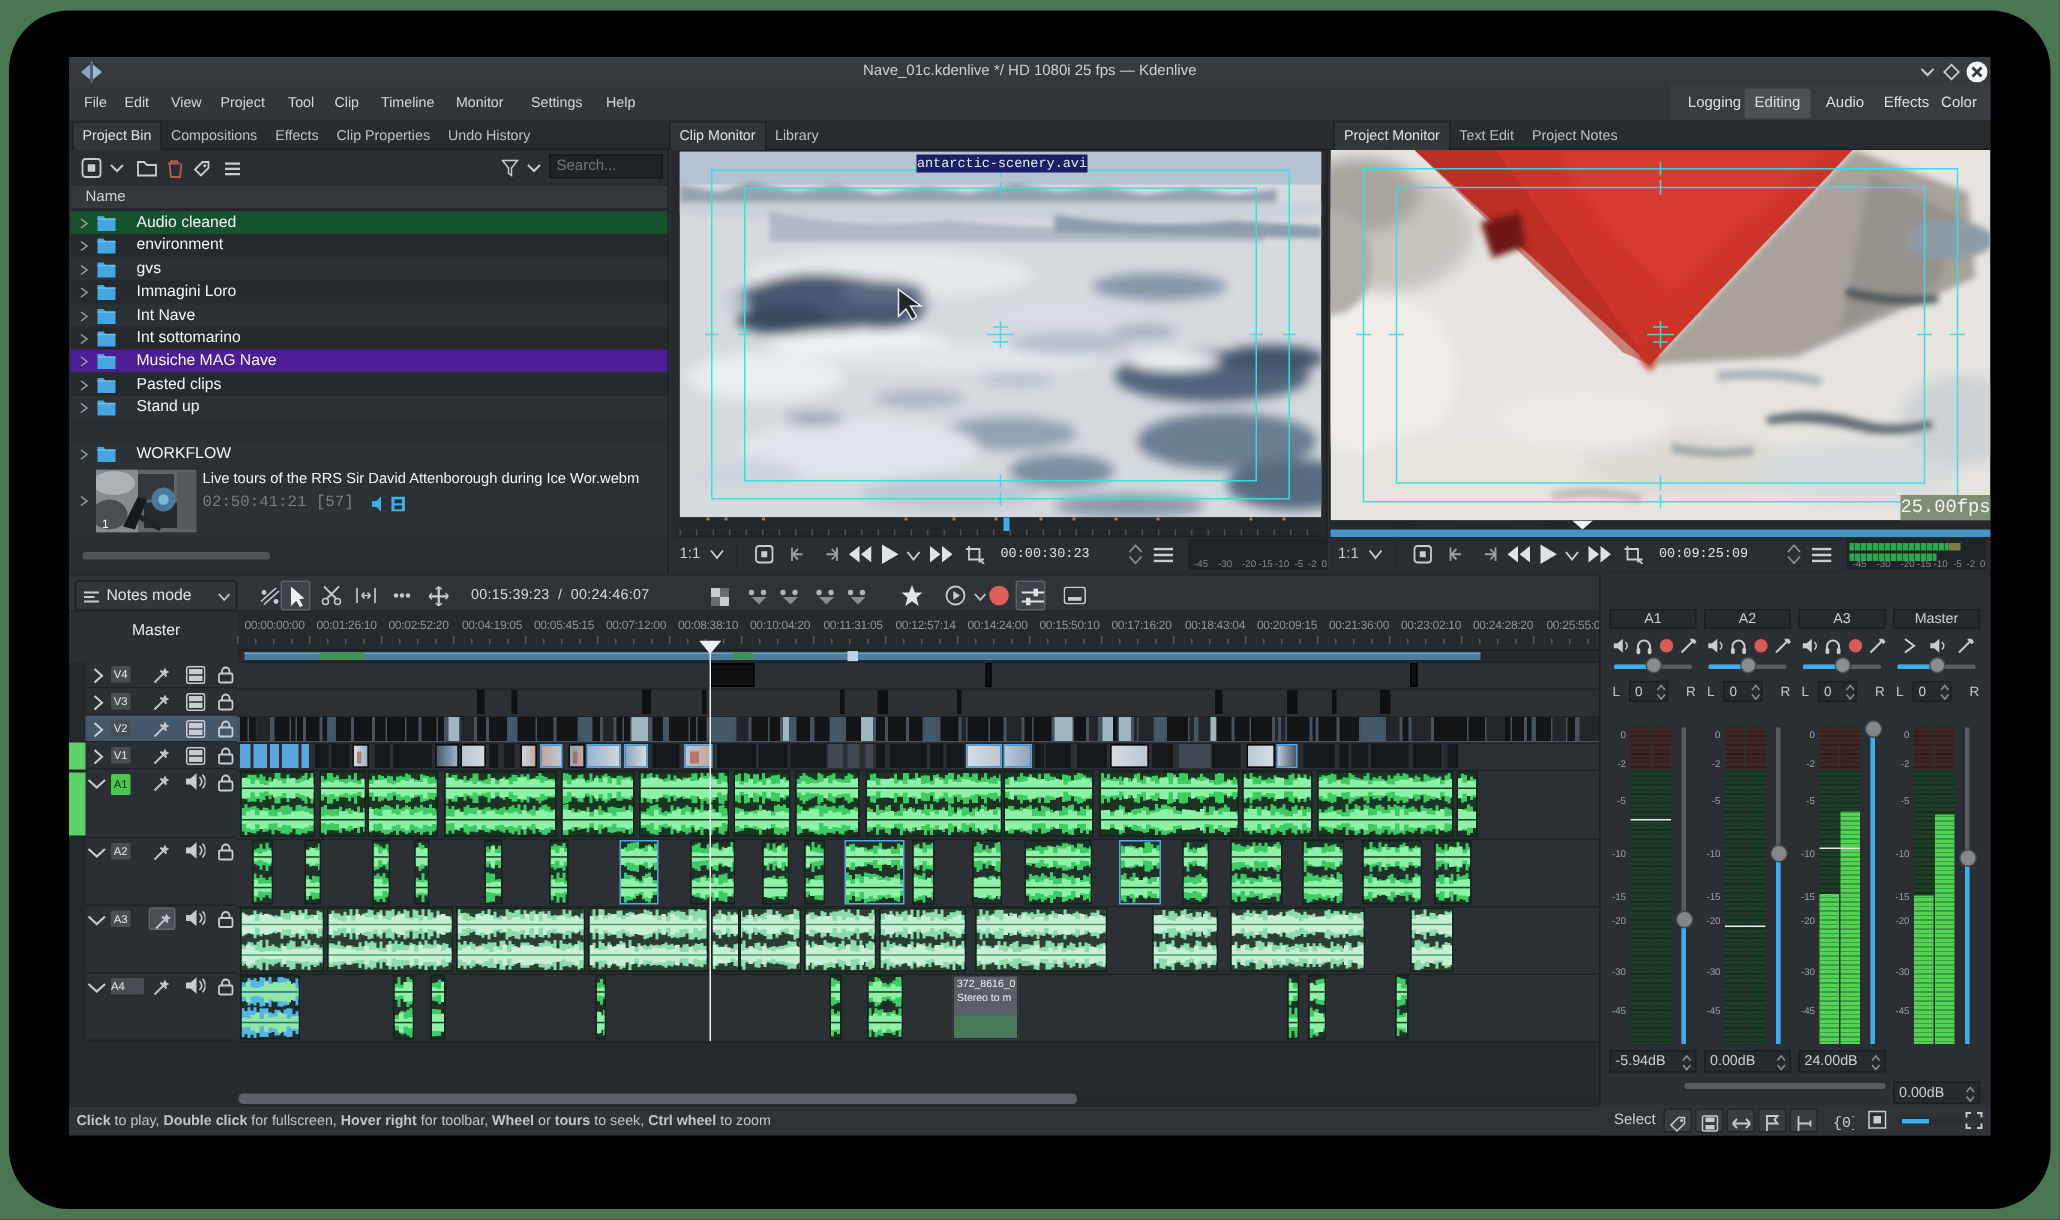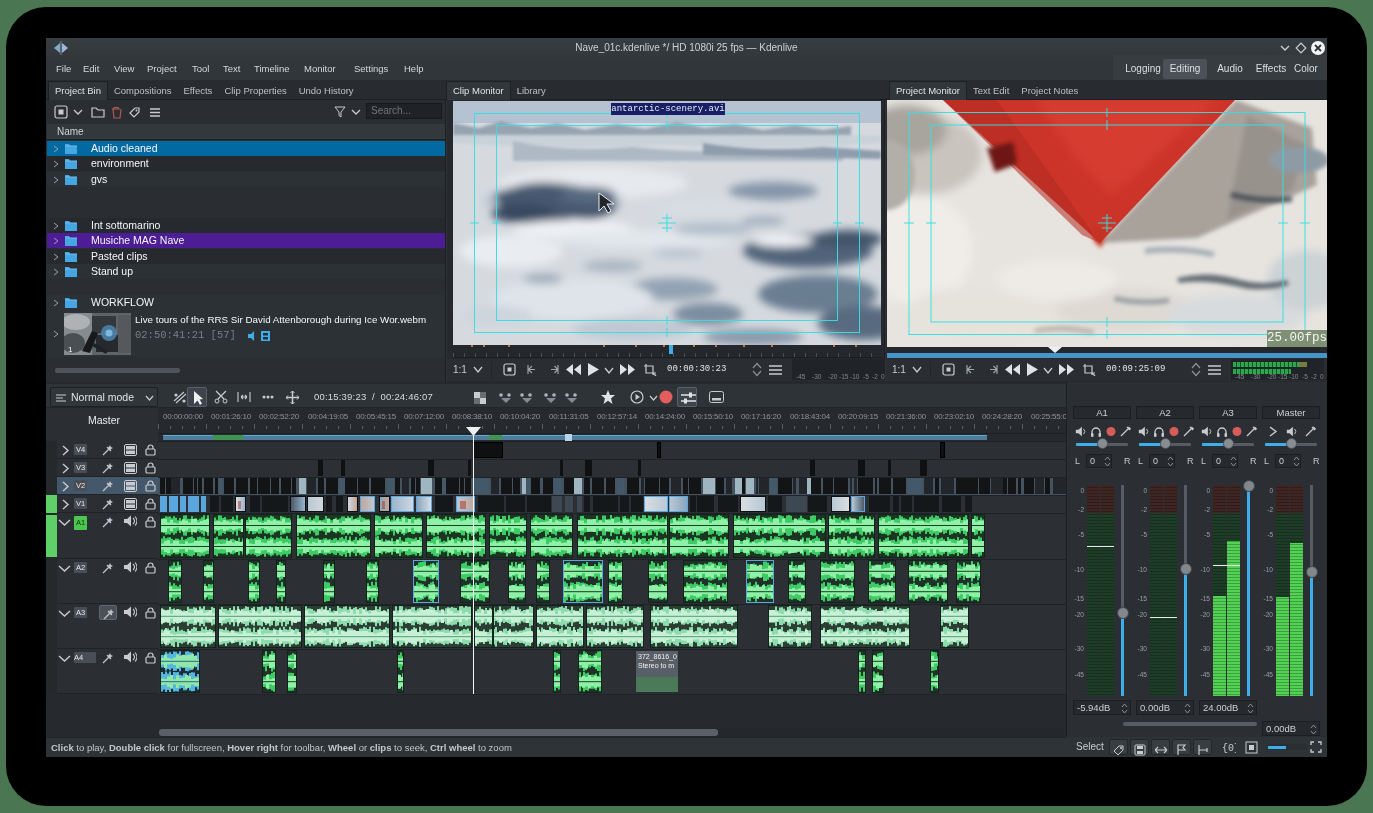--- a/index.html
+++ b/index.html
@@ -30,21 +30,21 @@
         <circle cx="8" cy="8" r="7" fill="#f2f4f5"></circle>
         <path d="M5 5 L11 11 M11 5 L5 11" stroke="#31363b" stroke-width="1.8"></path>
       </svg>
 </div>
     <div class="abs" style="left:0;top:20px;width:1281px;height:22px;background:#31363b">
       <span class="abs" style="left:10px;font-size:9.5px;line-height:22px;color:#d4d8db">File</span>
       <span class="abs" style="left:37px;font-size:9.5px;line-height:22px;color:#d4d8db">Edit</span>
       <span class="abs" style="left:68px;font-size:9.5px;line-height:22px;color:#d4d8db">View</span>
       <span class="abs" style="left:101px;font-size:9.5px;line-height:22px;color:#d4d8db">Project</span>
       <span class="abs" style="left:146px;font-size:9.5px;line-height:22px;color:#d4d8db">Tool</span>
-      <span class="abs" style="left:177px;font-size:9.5px;line-height:22px;color:#d4d8db">Text</span>
+      <span class="abs" style="left:177px;font-size:9.5px;line-height:22px;color:#d4d8db">Clip</span>
       <span class="abs" style="left:208px;font-size:9.5px;line-height:22px;color:#d4d8db">Timeline</span>
       <span class="abs" style="left:258px;font-size:9.5px;line-height:22px;color:#d4d8db">Monitor</span>
       <span class="abs" style="left:308px;font-size:9.5px;line-height:22px;color:#d4d8db">Settings</span>
       <span class="abs" style="left:358px;font-size:9.5px;line-height:22px;color:#d4d8db">Help</span>
       <div class="abs" style="left:1067px;top:-3px;width:214px;height:25px;background:#373c41"></div>
       <span class="abs" style="left:1074px;top:1px;width:46px;text-align:center;font-size:10px;line-height:20px;color:#dcdfe2;">Logging</span>
       <span class="abs" style="left:1117px;top:1px;width:44px;text-align:center;font-size:10px;line-height:20px;color:#dcdfe2;background:#4c5157;border-radius:2px;">Editing</span>
       <span class="abs" style="left:1166px;top:1px;width:36px;text-align:center;font-size:10px;line-height:20px;color:#dcdfe2;">Audio</span>
       <span class="abs" style="left:1205px;top:1px;width:40px;text-align:center;font-size:10px;line-height:20px;color:#dcdfe2;">Effects</span>
       <span class="abs" style="left:1245px;top:1px;width:30px;text-align:center;font-size:10px;line-height:20px;color:#dcdfe2;">Color</span>
@@ -64,21 +64,21 @@
         <path d="M76 8 l5 -5 h4 v4 l-5 5 z" stroke="#c8ccd0" fill="none" stroke-width="1.2"></path>
         <circle cx="82.5" cy="5.5" r="1" fill="#c8ccd0"></circle>
         <path d="M96 4 h10 M96 7.5 h10 M96 11 h10" stroke="#c8ccd0" stroke-width="1.5"></path>
       </svg>
       <svg class="abs" style="left:288px;top:6px" width="30" height="12" viewBox="0 0 30 12">
         <path d="M1 1 h10 l-4 5 v5 l-2 -1.5 V6 z" stroke="#c8ccd0" fill="none"></path>
         <path d="M18 4 L22 8 L26 4" stroke="#c8ccd0" stroke-width="1.3" fill="none"></path>
       </svg>
       <div class="abs" style="left:320px;top:3px;width:76px;height:16px;background:#1f2327;border:1px solid #16191c;font-size:10px;line-height:14px;padding-left:4px;color:#70757a">Search...</div>
       <div class="abs" style="left:1px;top:24px;width:398px;height:16px;background:#33383d;border-bottom:1px solid #1d2023;font-size:10px;line-height:15px;color:#cfd3d6;padding-left:10px">Name</div>
-      <div class="abs" style="left:1px;top:41px;width:398px;height:15px;background:#0369a1">
+      <div class="abs" style="left:1px;top:41px;width:398px;height:15px;background:#14532d">
         <svg class="abs" style="left:5px;top:4px" width="8" height="8" viewBox="0 0 8 8">
           <path d="M2 1 L6 4 L2 7" stroke="#9aa0a5" fill="none"></path>
         </svg>
         <svg class="abs" style="left:17px;top:1px" width="14" height="13" viewBox="0 0 14 13">
           <path d="M1 2 h4 l1.5 2 H13 v8 H1 z" fill="#45a6e2"></path>
           <path d="M1 4 h12" stroke="#6fc0f0" stroke-width="1"></path>
         </svg>
         <span class="abs" style="left:44px;font-size:10.5px;line-height:15px;color:#f4f6f8">Audio cleaned</span>
       </div>
       <div class="abs" style="left:1px;top:56.4px;width:398px;height:15px;background:#262a2f">
@@ -93,20 +93,40 @@
       </div>
       <div class="abs" style="left:1px;top:71.8px;width:398px;height:15px;background:#2c3136">
         <svg class="abs" style="left:5px;top:4px" width="8" height="8" viewBox="0 0 8 8">
           <path d="M2 1 L6 4 L2 7" stroke="#9aa0a5" fill="none"></path>
         </svg>
         <svg class="abs" style="left:17px;top:1px" width="14" height="13" viewBox="0 0 14 13">
           <path d="M1 2 h4 l1.5 2 H13 v8 H1 z" fill="#45a6e2"></path>
           <path d="M1 4 h12" stroke="#6fc0f0" stroke-width="1"></path>
         </svg>
         <span class="abs" style="left:44px;font-size:10.5px;line-height:15px;color:#f4f6f8">gvs</span>
+      </div>
+      <div class="abs" style="left:1px;top:87.2px;width:398px;height:15px;background:#262a2f">
+        <svg class="abs" style="left:5px;top:4px" width="8" height="8" viewBox="0 0 8 8">
+          <path d="M2 1 L6 4 L2 7" stroke="#9aa0a5" fill="none"></path>
+        </svg>
+        <svg class="abs" style="left:17px;top:1px" width="14" height="13" viewBox="0 0 14 13">
+          <path d="M1 2 h4 l1.5 2 H13 v8 H1 z" fill="#45a6e2"></path>
+          <path d="M1 4 h12" stroke="#6fc0f0" stroke-width="1"></path>
+        </svg>
+        <span class="abs" style="left:44px;font-size:10.5px;line-height:15px;color:#f4f6f8">Immagini Loro</span>
+      </div>
+      <div class="abs" style="left:1px;top:102.60000000000001px;width:398px;height:15px;background:#2c3136">
+        <svg class="abs" style="left:5px;top:4px" width="8" height="8" viewBox="0 0 8 8">
+          <path d="M2 1 L6 4 L2 7" stroke="#9aa0a5" fill="none"></path>
+        </svg>
+        <svg class="abs" style="left:17px;top:1px" width="14" height="13" viewBox="0 0 14 13">
+          <path d="M1 2 h4 l1.5 2 H13 v8 H1 z" fill="#45a6e2"></path>
+          <path d="M1 4 h12" stroke="#6fc0f0" stroke-width="1"></path>
+        </svg>
+        <span class="abs" style="left:44px;font-size:10.5px;line-height:15px;color:#f4f6f8">Int Nave</span>
       </div>
       <div class="abs" style="left:1px;top:118.00000000000001px;width:398px;height:15px;background:#262a2f">
         <svg class="abs" style="left:5px;top:4px" width="8" height="8" viewBox="0 0 8 8">
           <path d="M2 1 L6 4 L2 7" stroke="#9aa0a5" fill="none"></path>
         </svg>
         <svg class="abs" style="left:17px;top:1px" width="14" height="13" viewBox="0 0 14 13">
           <path d="M1 2 h4 l1.5 2 H13 v8 H1 z" fill="#45a6e2"></path>
           <path d="M1 4 h12" stroke="#6fc0f0" stroke-width="1"></path>
         </svg>
         <span class="abs" style="left:44px;font-size:10.5px;line-height:15px;color:#f4f6f8">Int sottomarino</span>
@@ -449,21 +469,21 @@
           <span class="abs" style="left:80px;top:14px;font-size:6.5px;color:#84898e">-2</span>
           <span class="abs" style="left:89px;top:14px;font-size:6.5px;color:#84898e">0</span>
         </div>
       </div>
     </div>
     <div class="abs" style="left:0;top:344px;width:1020px;height:26px;background:#2e3338;border-top:2px solid #26292d;border-bottom:1px solid #22262a">
       <div class="abs" style="left:4px;top:3px;width:108px;height:20px;background:#31363b;border:1px solid #1d2023;border-radius:2px">
         <svg class="abs" style="left:5px;top:6px" width="10" height="8" viewBox="0 0 10 8">
           <path d="M0 1 h10 M0 4 h7 M0 7 h10" stroke="#c8ccd0" stroke-width="1.2"></path>
         </svg>
-        <span class="abs" style="left:20px;font-size:10.5px;line-height:18px;color:#dfe3e6">Normal mode</span>
+        <span class="abs" style="left:20px;font-size:10.5px;line-height:18px;color:#dfe3e6">Notes mode</span>
         <svg class="abs" style="left:94px;top:7px" width="9" height="6" viewBox="0 0 9 6">
           <path d="M1 1 L4.5 5 L8 1" stroke="#c8ccd0" fill="none" stroke-width="1.2"></path>
         </svg>
       </div>
       <div class="abs" style="left:124px;top:3px;width:20px;height:20px;">
         <svg class="abs" style="left:3px;top:4px" width="15" height="13" viewBox="0 0 15 13">
           <path d="M1 10 L11 1 M3 12 L13 3" stroke="#c8ccd0" stroke-width="1.1" fill="none"></path>
           <circle cx="3" cy="4" r="1.6" fill="#c8ccd0"></circle>
           <circle cx="11" cy="10" r="1.6" fill="#c8ccd0"></circle>
         </svg>
@@ -1572,21 +1592,21 @@
         <div class="abs" style="left:0;top:26px;width:44px;height:15px;background:#4a7a58"></div>
       </div>
       <div class="abs" style="left:427px;top:26px;width:1px;height:260px;background:#f2f4f6"></div>
       <svg class="abs" style="left:420px;top:19px" width="15" height="9" viewBox="0 0 15 9">
         <polygon points="0,0 15,0 7.5,9" fill="#eef0f2"></polygon>
       </svg>
       <div class="abs" style="left:113px;top:320px;width:905px;height:9px;background:#24282c;border-radius:4px"></div>
       <div class="abs" style="left:113px;top:321px;width:559px;height:7px;background:#5a6066;border-radius:3px"></div>
     </div>
     <div class="abs" style="left:0;top:699px;width:1020px;height:20px;background:#2e3338;border-top:1px solid #22262a">
-<span class="abs" style="left:5px;top:0;font-size:9.5px;line-height:20px;color:#c2c6ca"><b>Click</b> to play, <b>Double click</b> for fullscreen, <b>Hover right</b> for toolbar, <b>Wheel</b> or <b>clips</b> to seek, <b>Ctrl wheel</b> to zoom</span>
+<span class="abs" style="left:5px;top:0;font-size:9.5px;line-height:20px;color:#c2c6ca"><b>Click</b> to play, <b>Double click</b> for fullscreen, <b>Hover right</b> for toolbar, <b>Wheel</b> or <b>tours</b> to seek, <b>Ctrl wheel</b> to zoom</span>
 </div>
     <div class="abs" style="left:1020px;top:344px;width:261px;height:375px;background:#2b2f34;border-left:1px solid #1d2023">
       <div class="abs" style="left:5px;top:24px;width:60px;height:316px">
         <div class="abs" style="left:1px;top:0;width:58px;height:13px;background:#26292d;border:1px solid #1b1e22;font-size:9.5px;line-height:12px;text-align:center;color:#ccd0d4">A1</div>
         <span class="abs" style="left:3px;top:17px"><svg width="12" height="11" viewBox="0 0 14 12">
             <path d="M1 4 h3 l4 -3.5 v11 L4 8 H1 z" fill="#c8ccd0"></path>
             <path d="M10 3 q3 3 0 6" stroke="#c8ccd0" fill="none" stroke-width="1.1"></path>
           </svg></span>
         <span class="abs" style="left:18px;top:17px"><svg width="12" height="11" viewBox="0 0 12 11">
             <path d="M2 8 V6 a4 4 0 0 1 8 0 v2" stroke="#c8ccd0" fill="none" stroke-width="1.3"></path>

